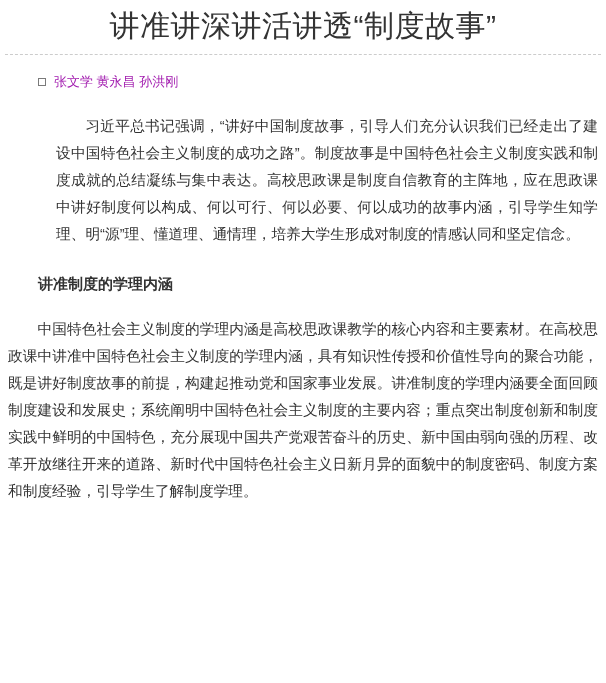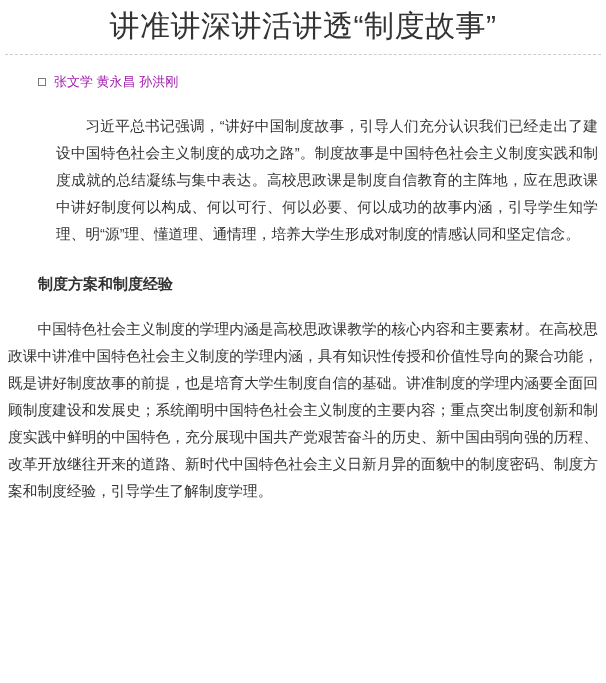--- a/index.html
+++ b/index.html
@@ -79,18 +79,18 @@
 
   <div class="divider"></div>
 
   <div class="authors">
     <span class="author-bullet"></span>
     <span>张文学 黄永昌 孙洪刚</span>
   </div>
 
   <p class="para first">习近平总书记强调，“讲好中国制度故事，引导人们充分认识我们已经走出了建设中国特色社会主义制度的成功之路”。制度故事是中国特色社会主义制度实践和制度成就的总结凝练与集中表达。高校思政课是制度自信教育的主阵地，应在思政课中讲好制度何以构成、何以可行、何以必要、何以成功的故事内涵，引导学生知学理、明“源”理、懂道理、通情理，培养大学生形成对制度的情感认同和坚定信念。</p>
 
-  <h2 class="section-heading">制度方案和制度经验</h2>
+  <h2 class="section-heading">讲准制度的学理内涵</h2>
 
 
-  <p class="para">中国特色社会主义制度的学理内涵是高校思政课教学的核心内容和主要素材。在高校思政课中讲准中国特色社会主义制度的学理内涵，具有知识性传授和价值性导向的聚合功能，既是讲好制度故事的前提，也是培育大学生制度自信的基础。讲准制度的学理内涵要全面回顾制度建设和发展史；系统阐明中国特色社会主义制度的主要内容；重点突出制度创新和制度实践中鲜明的中国特色，充分展现中国共产党艰苦奋斗的历史、新中国由弱向强的历程、改革开放继往开来的道路、新时代中国特色社会主义日新月异的面貌中的制度密码、制度方案和制度经验，引导学生了解制度学理。</p>
+  <p class="para">中国特色社会主义制度的学理内涵是高校思政课教学的核心内容和主要素材。在高校思政课中讲准中国特色社会主义制度的学理内涵，具有知识性传授和价值性导向的聚合功能，既是讲好制度故事的前提，构建起推动党和国家事业发展。讲准制度的学理内涵要全面回顾制度建设和发展史；系统阐明中国特色社会主义制度的主要内容；重点突出制度创新和制度实践中鲜明的中国特色，充分展现中国共产党艰苦奋斗的历史、新中国由弱向强的历程、改革开放继往开来的道路、新时代中国特色社会主义日新月异的面貌中的制度密码、制度方案和制度经验，引导学生了解制度学理。</p>
 
 </div>
 
 </body></html>

